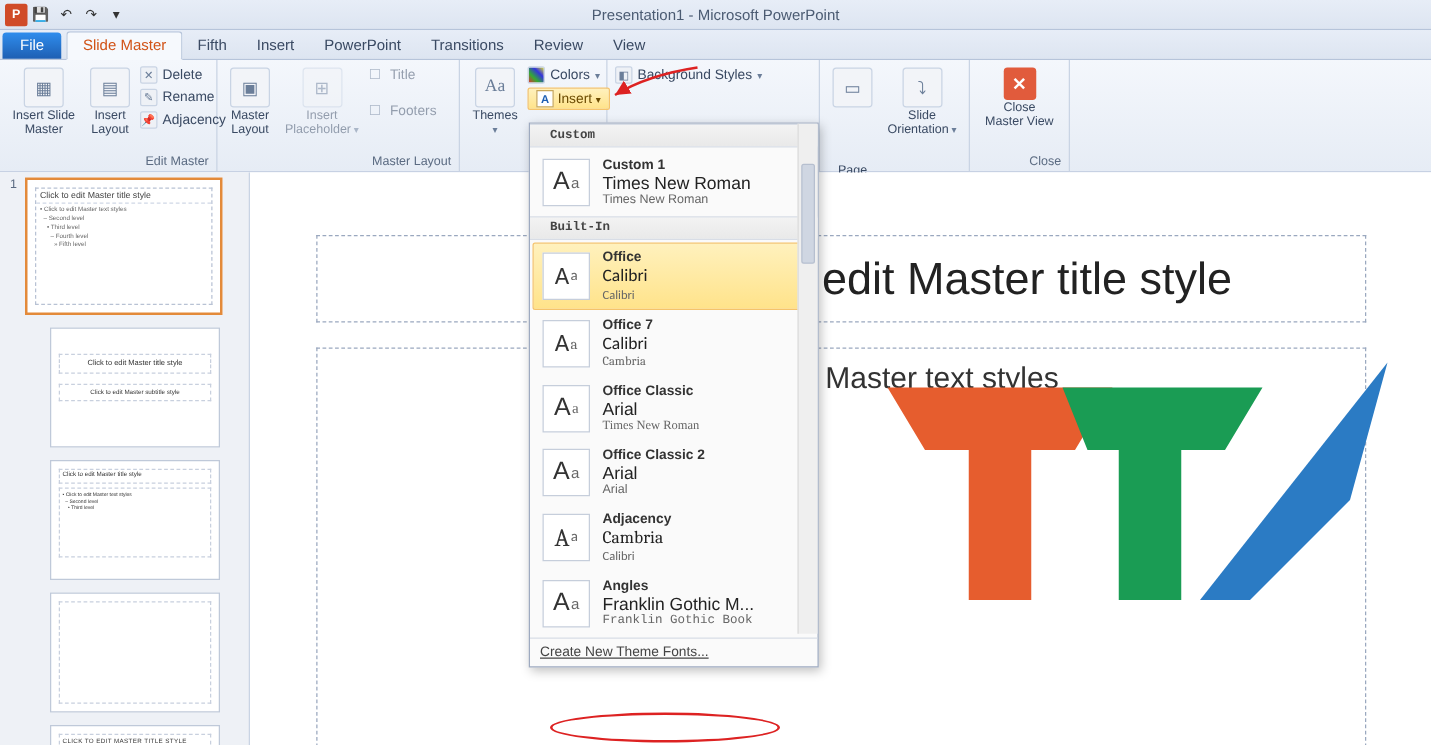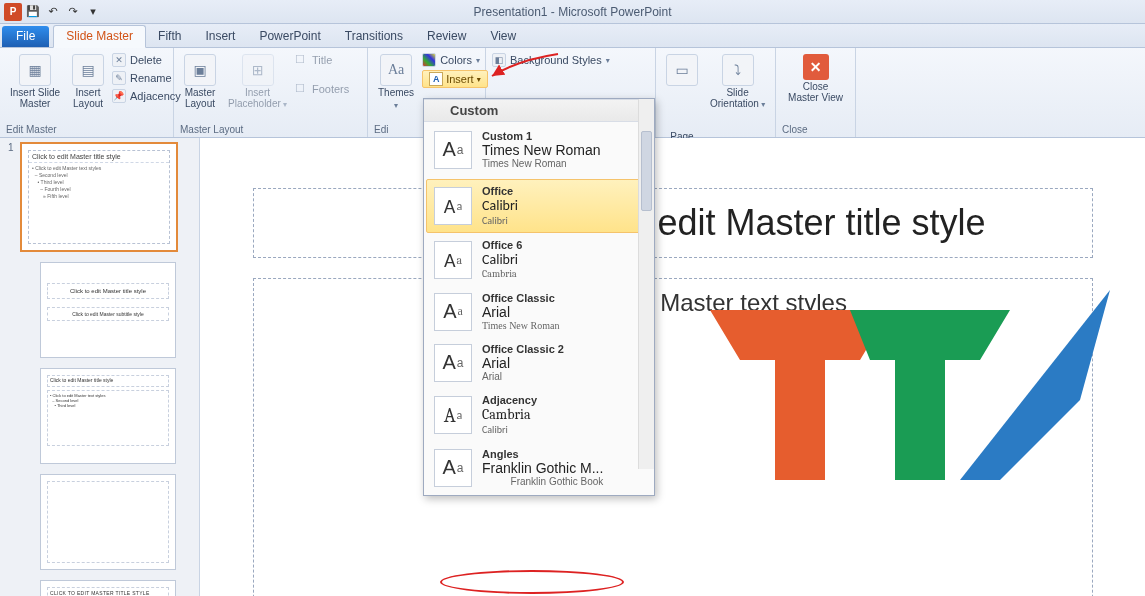--- a/index.html
+++ b/index.html
@@ -15,21 +15,21 @@
   
   .ribbon-tabs { height: 24px; background: linear-gradient(#e7edf7,#dde5f1); display:flex; align-items:flex-end; padding-left:2px; gap:0; border-bottom:1px solid #b6c4da; }
   .tab { padding: 3px 12px 4px; font-size:12px; color:#3a4a63; cursor:default; }
   .tab.file { background: linear-gradient(#2f8ded,#1e5fb3); color:#fff; border-radius:3px 3px 0 0; margin-right:4px; padding:3px 14px 4px; }
   .tab.active { background:#f6f9fd; border:1px solid #b6c4da; border-bottom:1px solid #f6f9fd; border-radius:3px 3px 0 0; color:#d15317; position:relative; top:1px; }
 
   
   .ribbon { height: 90px; background: linear-gradient(#f4f7fc,#e6ecf5); border-bottom:1px solid #b6c4da; display:flex; }
   .group { border-right:1px solid #c9d4e4; padding:2px 6px 0; display:flex; flex-direction:column; justify-content:space-between; }
   .group-body { display:flex; gap:4px; align-items:flex-start; flex:1; padding-top:2px; }
-  .group-label { text-align:left; font-size:10px; color:#5b6b82; padding:2px 0 2px; }
+  .group-label { text-align:right; font-size:10px; color:#5b6b82; padding:2px 0 2px; }
   .big-btn { display:flex; flex-direction:column; align-items:center; gap:1px; padding:2px 4px; cursor:default; }
   .big-btn .icon { width:32px; height:32px; background:#f2f4f8; border:1px solid #c9d4e4; border-radius:3px; display:flex; align-items:center; justify-content:center; font-size:14px; color:#6b7e99; }
   .big-btn .lbl { font-size:10px; text-align:center; line-height:11px; color:#3a4a63; }
   .mini { font-size:11px; color:#3a4a63; display:flex; align-items:center; gap:4px; padding:1px 0; cursor:default; }
   .mini .mi { width:14px; height:14px; background:#eef1f6; border:1px solid #c9d4e4; border-radius:2px; display:inline-flex; align-items:center; justify-content:center; font-size:9px; color:#6b7e99; }
   .mini.check::before { content:"☐"; margin-right:3px; color:#6b7e99; }
   .dd::after { content:" ▾"; font-size:8px; color:#6b7e99; }
 
   .fonts-btn { display:flex; align-items:center; gap:3px; padding:1px 6px; border:1px solid #f5c36b; background:linear-gradient(#fff1bd,#ffe38a); border-radius:2px; color:#6b4a00; font-size:11px; cursor:default; }
   .fonts-btn .sq { width:14px; height:14px; background:#fff; border:1px solid #c9a85a; display:flex; align-items:center; justify-content:center; font-weight:bold; font-size:9px; color:#1e5fb3; }
@@ -59,21 +59,21 @@
   .ph-body .l1 { font-size:24px; color:#333; }
   .ph-body .l2 { font-size:18px; color:#444; margin-left:24px; }
   .ph-body .l3 { font-size:16px; color:#555; margin-left:48px; }
   .ph-body .l4 { font-size:14px; color:#666; margin-left:72px; }
   .ph-body .l5 { font-size:13px; color:#777; margin-left:96px; }
 
   .logo { position:absolute; left:700px; top:280px; width:420px; height:220px; pointer-events:none; }
 
   
   .gallery { position:absolute; left:423px; top:98px; width:232px; background:#fafafa; border:1px solid #9eaac0; box-shadow:2px 3px 8px rgba(0,0,0,.25); }
-  .gal-sec { background:linear-gradient(#f3f3f3,#e9e9e9); border-top:1px solid #d8dde6; border-bottom:1px solid #d8dde6; padding:3px 26px; font-size:13px; font-weight:bold; color:#444; }
+  .gal-sec { background:linear-gradient(#f3f3f3,#e9e9e9); border-top:1px solid #d8dde6; border-bottom:1px solid #d8dde6; padding:3px 16px; font-size:10px; font-weight:bold; color:#444;font-family:Liberation Mono, monospace; }
   .gal-list { padding:2px; }
   .gal-item { display:flex; gap:10px; padding:6px 8px; align-items:center; cursor:default; }
   .gal-item.sel { background:linear-gradient(#fff1bd,#ffe38a); border:1px solid #f5c36b; border-radius:2px; padding:5px 7px; }
   .gal-icon { width:38px; height:38px; background:#fff; border:1px solid #c6cedb; display:flex; align-items:center; justify-content:center; font-family:"Times New Roman",serif; }
   .gal-icon .bigA { font-size:20px; color:#333; }
   .gal-icon .smallA { font-size:12px; color:#666; margin-left:1px; }
   .gal-text .gname { font-size:11px; font-weight:bold; color:#333; }
   .gal-text .ghead { font-size:14px; color:#222; }
   .gal-text .gbody { font-size:10px; color:#666; }
   .gal-footer { border-top:1px solid #d8dde6; padding:5px 8px; font-size:11px; color:#444; text-decoration:underline; cursor:default; position:relative; }
@@ -304,39 +304,40 @@
           <span class="bigA">A</span>
           <span class="smallA">a</span>
         </div>
       <div class="gal-text">
         <div class="gname">Custom 1</div>
         <div class="ghead">Times New Roman</div>
         <div class="gbody">Times New Roman</div>
       </div>
     </div>
   </div>
+  <div class="gal-sec">Built-In</div>
   <div class="gal-list" style="position:relative;">
     <div class="gal-item sel">
       <div class="gal-icon">
           <span class="bigA" style="font-family:Calibri;">A</span>
           <span class="smallA" style="font-family:Calibri;">a</span>
         </div>
       <div class="gal-text">
         <div class="gname">Office</div>
         <div class="ghead" style="font-family:Calibri;">Calibri</div>
         <div class="gbody" style="font-family:Calibri;">Calibri</div>
       </div>
     </div>
     <div class="gal-item">
       <div class="gal-icon">
           <span class="bigA" style="font-family:Calibri;">A</span>
           <span class="smallA" style="font-family:Cambria;">a</span>
         </div>
       <div class="gal-text">
-        <div class="gname">Office 6</div>
+        <div class="gname">Office 7</div>
         <div class="ghead" style="font-family:Calibri;">Calibri</div>
         <div class="gbody" style="font-family:Cambria;">Cambria</div>
       </div>
     </div>
     <div class="gal-item">
       <div class="gal-icon">
           <span class="bigA" style="font-family:Arial;">A</span>
           <span class="smallA" style="font-family:'Times New Roman';">a</span>
         </div>
       <div class="gal-text">
@@ -368,22 +369,23 @@
       </div>
     </div>
     <div class="gal-item">
       <div class="gal-icon">
           <span class="bigA" style="font-family:'Franklin Gothic Medium',Arial;">A</span>
           <span class="smallA" style="font-family:'Franklin Gothic Book',Arial;">a</span>
         </div>
       <div class="gal-text">
         <div class="gname">Angles</div>
         <div class="ghead" style="font-family:'Franklin Gothic Medium',Arial;">Franklin Gothic M...</div>
-        <div class="gbody" style="font-family:Liberation Sans, sans-serif;text-align:right;">Franklin Gothic Book</div>
-      </div>
-    </div>
-  </div>
+        <div class="gbody" style="font-family:Liberation Mono, monospace;">Franklin Gothic Book</div>
+      </div>
+    </div>
+  </div>
+  <div class="gal-footer">Create New Theme Fonts...</div>
   <div class="gal-scroll">
       <div class="thumb-s"></div>
     </div>
 </div>
 
 <div class="ellipse-anno"></div>
 
 </body></html>

